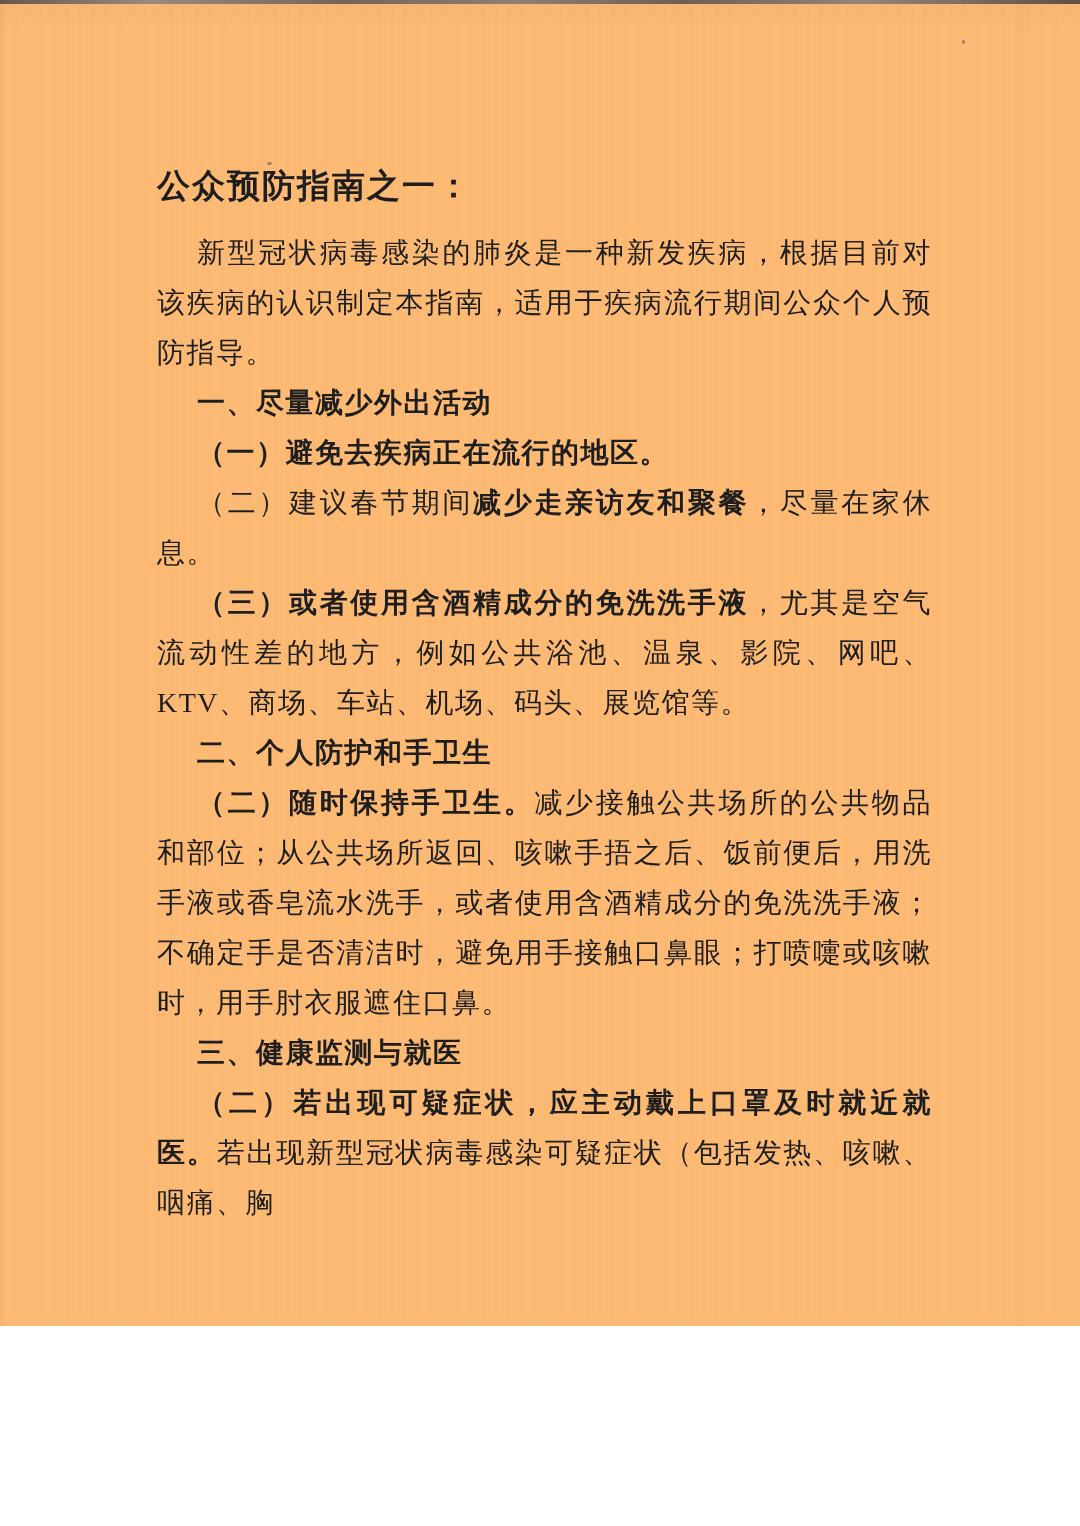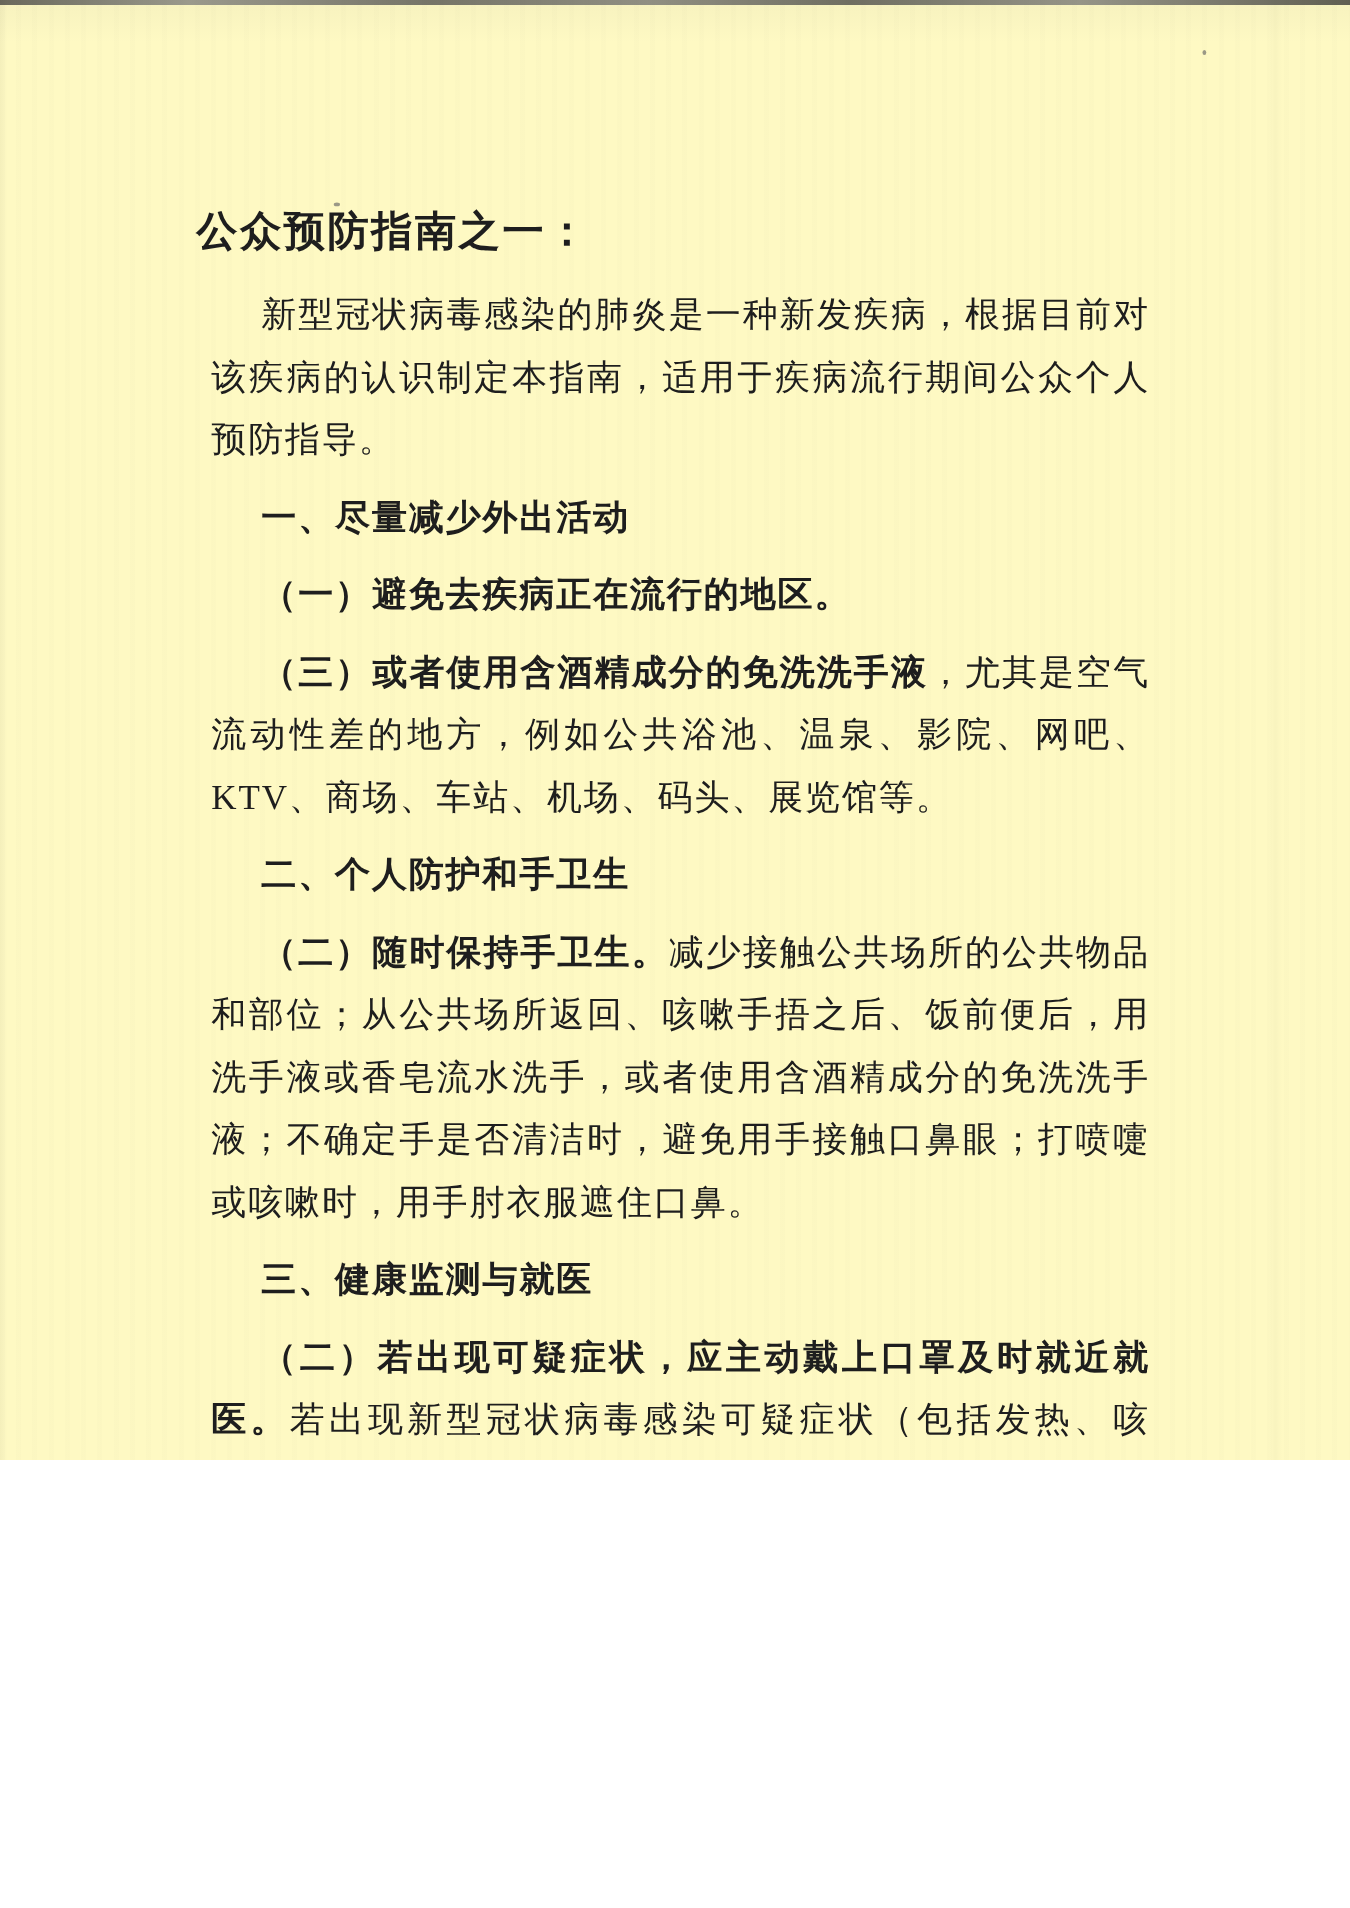--- a/index.html
+++ b/index.html
@@ -1,21 +1,21 @@
 <!DOCTYPE html>
 <html><head>
 <meta charset="utf-8">
 <style>
   html, body { margin: 0; padding: 0; background: #ffffff; }
 
   .page {
     position: relative;
     width: 1080px;
-    height: 1168px;
-    background: #fef9c3;
+    height: 1326px;
+    background: #fdba74;
     font-family: "Liberation Serif", "DejaVu Serif", serif;
     color: #1e1e1e;
     overflow: hidden;
   }
 
   
   .page::before {
     content: "";
     position: absolute;
     inset: 0;
@@ -67,21 +67,21 @@
 
   .body-text {
     margin-top: 22px;
     font-size: 28px;
     line-height: 50px;
     text-align: justify;
     letter-spacing: 1.5px;
   }
 
   .para {
-    margin: 12px;
+    margin: 0;
     text-indent: 40px;
   }
 
   .seg { font-weight: 400; }
   .seg.b { font-weight: 700; }
 
   .page-footer {
     position: absolute;
     top: 1392px;
     left: 0;
@@ -107,20 +107,21 @@
 
 
     <div class="body-text">
 
       <p class="para"><span class="seg">新型冠状病毒感染的肺炎是一种新发疾病，根据目前对该疾病的认识制定本指南，适用于疾病流行期间公众个人预防指导。</span></p>
 
       <p class="para"><span class="seg b">一、尽量减少外出活动</span></p>
 
       <p class="para"><span class="seg b">（一）避免去疾病正在流行的地区。</span></p>
 
+      <p class="para"><span class="seg">（二）建议春节期间</span><span class="seg b">减少走亲访友和聚餐</span><span class="seg">，尽量在家休息。</span></p>
 
       <p class="para"><span class="seg b">（三）或者使用含酒精成分的免洗洗手液</span><span class="seg">，尤其是空气流动性差的地方，例如公共浴池、温泉、影院、网吧、KTV、商场、车站、机场、码头、展览馆等。</span></p>
 
       <p class="para"><span class="seg b">二、个人防护和手卫生</span></p>
 
 
       <p class="para"><span class="seg b">（二）随时保持手卫生。</span><span class="seg">减少接触公共场所的公共物品和部位；从公共场所返回、咳嗽手捂之后、饭前便后，用洗手液或香皂流水洗手，或者使用含酒精成分的免洗洗手液；不确定手是否清洁时，避免用手接触口鼻眼；打喷嚏或咳嗽时，用手肘衣服遮住口鼻。</span></p>
 
       <p class="para"><span class="seg b">三、健康监测与就医</span></p>
 

